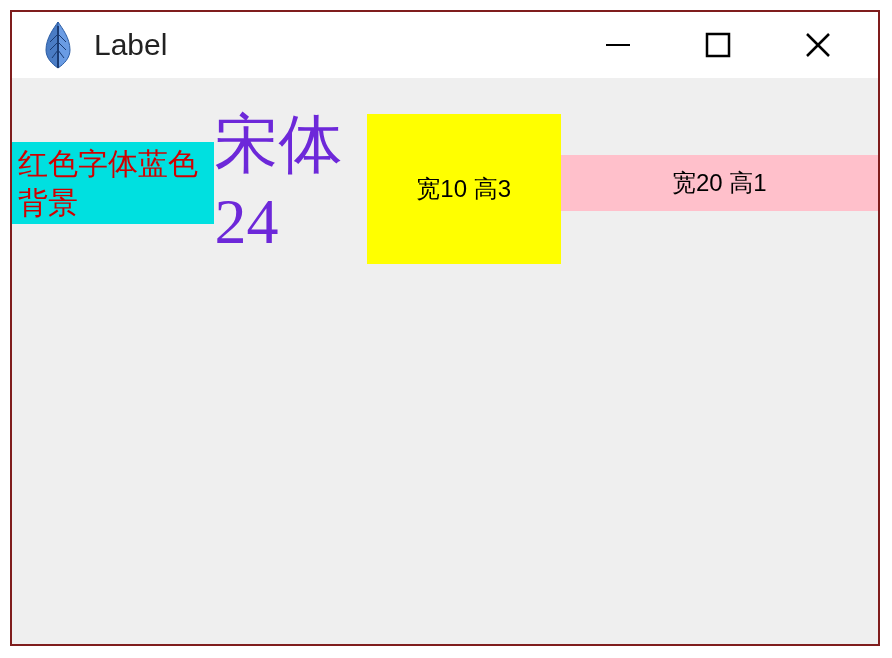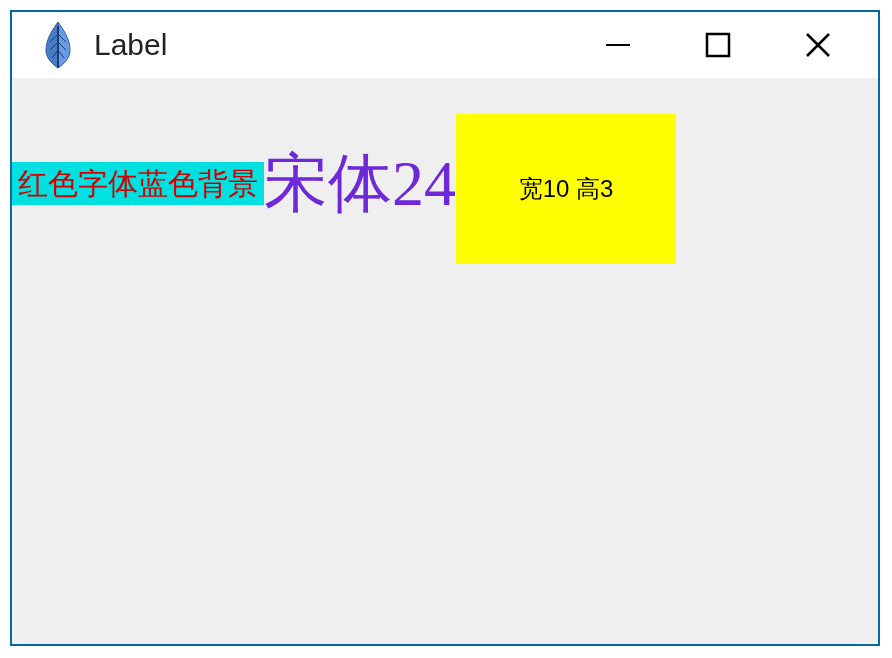--- a/index.html
+++ b/index.html
@@ -8,21 +8,21 @@
       padding: 0;
     }
     body {
       background: #fff;
       font-family: "Microsoft YaHei", "SimSun", sans-serif;
       padding: 10px;
     }
     .window {
       width: 870px;
       height: 636px;
-      border: 2px solid #0369a1;
+      border: 2px solid #7f1d1d;
       background: #efefef;
       position: relative;
     }
     .titlebar {
       height: 66px;
       background: #fff;
       display: flex;
       align-items: center;
       padding: 0 10px;
     }
@@ -69,21 +69,21 @@
       font-family: "SimSun", serif;
       font-size: 64px;
       color: #6d28d9;
       line-height: 1.2;
       margin-top: 2px;
     }
     .label3 {
       background: #ffff00;
       color: #000;
       font-size: 24px;
-      width: 220px;
+      width: 244px;
       height: 150px;
       display: flex;
       align-items: center;
       justify-content: center;
       margin-top: 12px;
     }
     .label4 {
       background: #ffc0cb;
       color: #000;
       font-size: 24px;
@@ -130,14 +130,15 @@
           <line x1="25" y1="3" x2="3" y2="25" stroke="#000" stroke-width="2.5"></line>
         </svg>
       </div>
     </div>
   </div>
 
   <div class="client-area">
     <div class="label1">红色字体蓝色背景</div>
     <div class="label2">宋体24</div>
     <div class="label3">宽10 高3</div>
+    <div class="label4">宽20 高1</div>
   </div>
 </div>
 
 </body></html>

